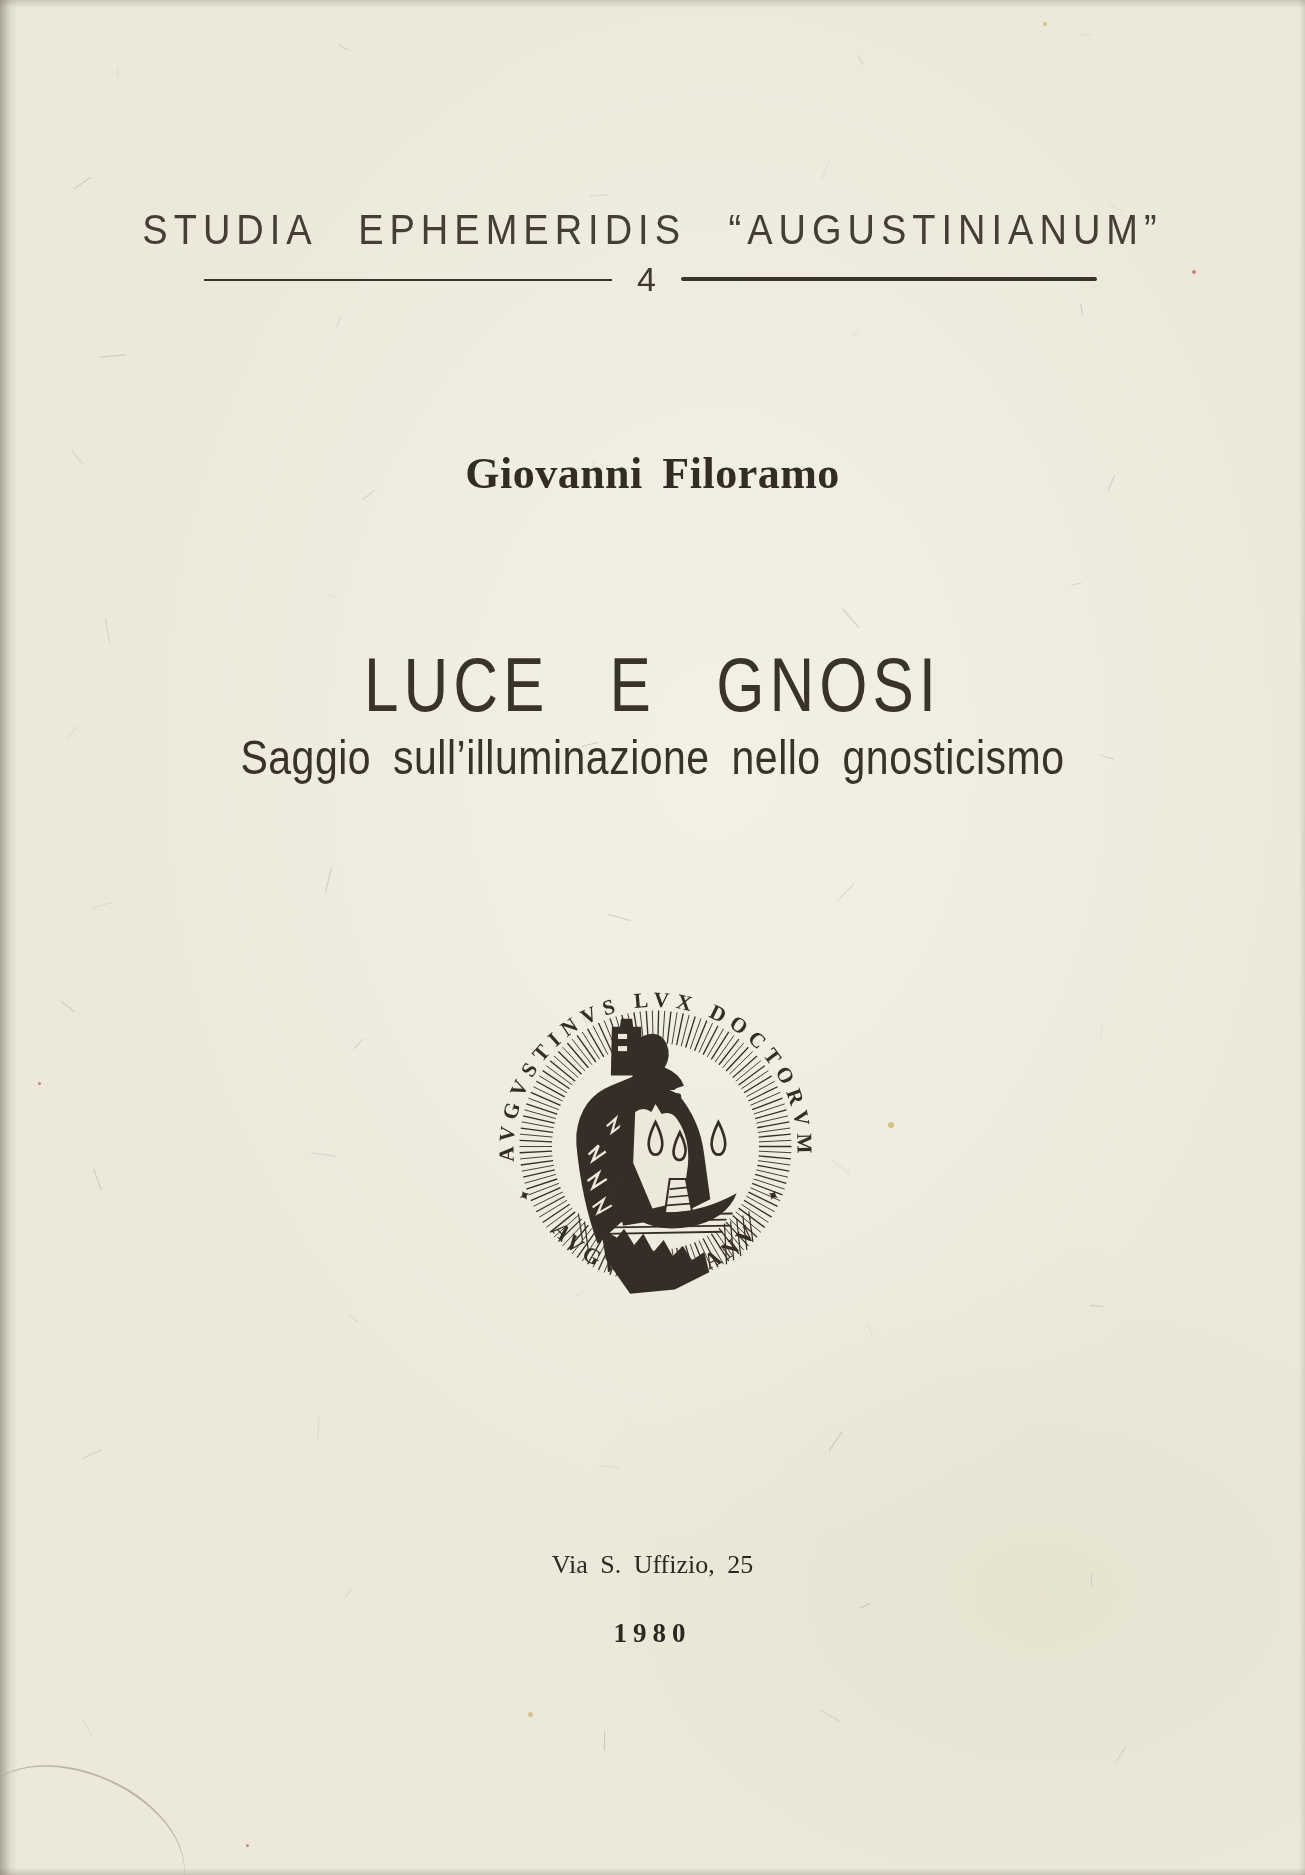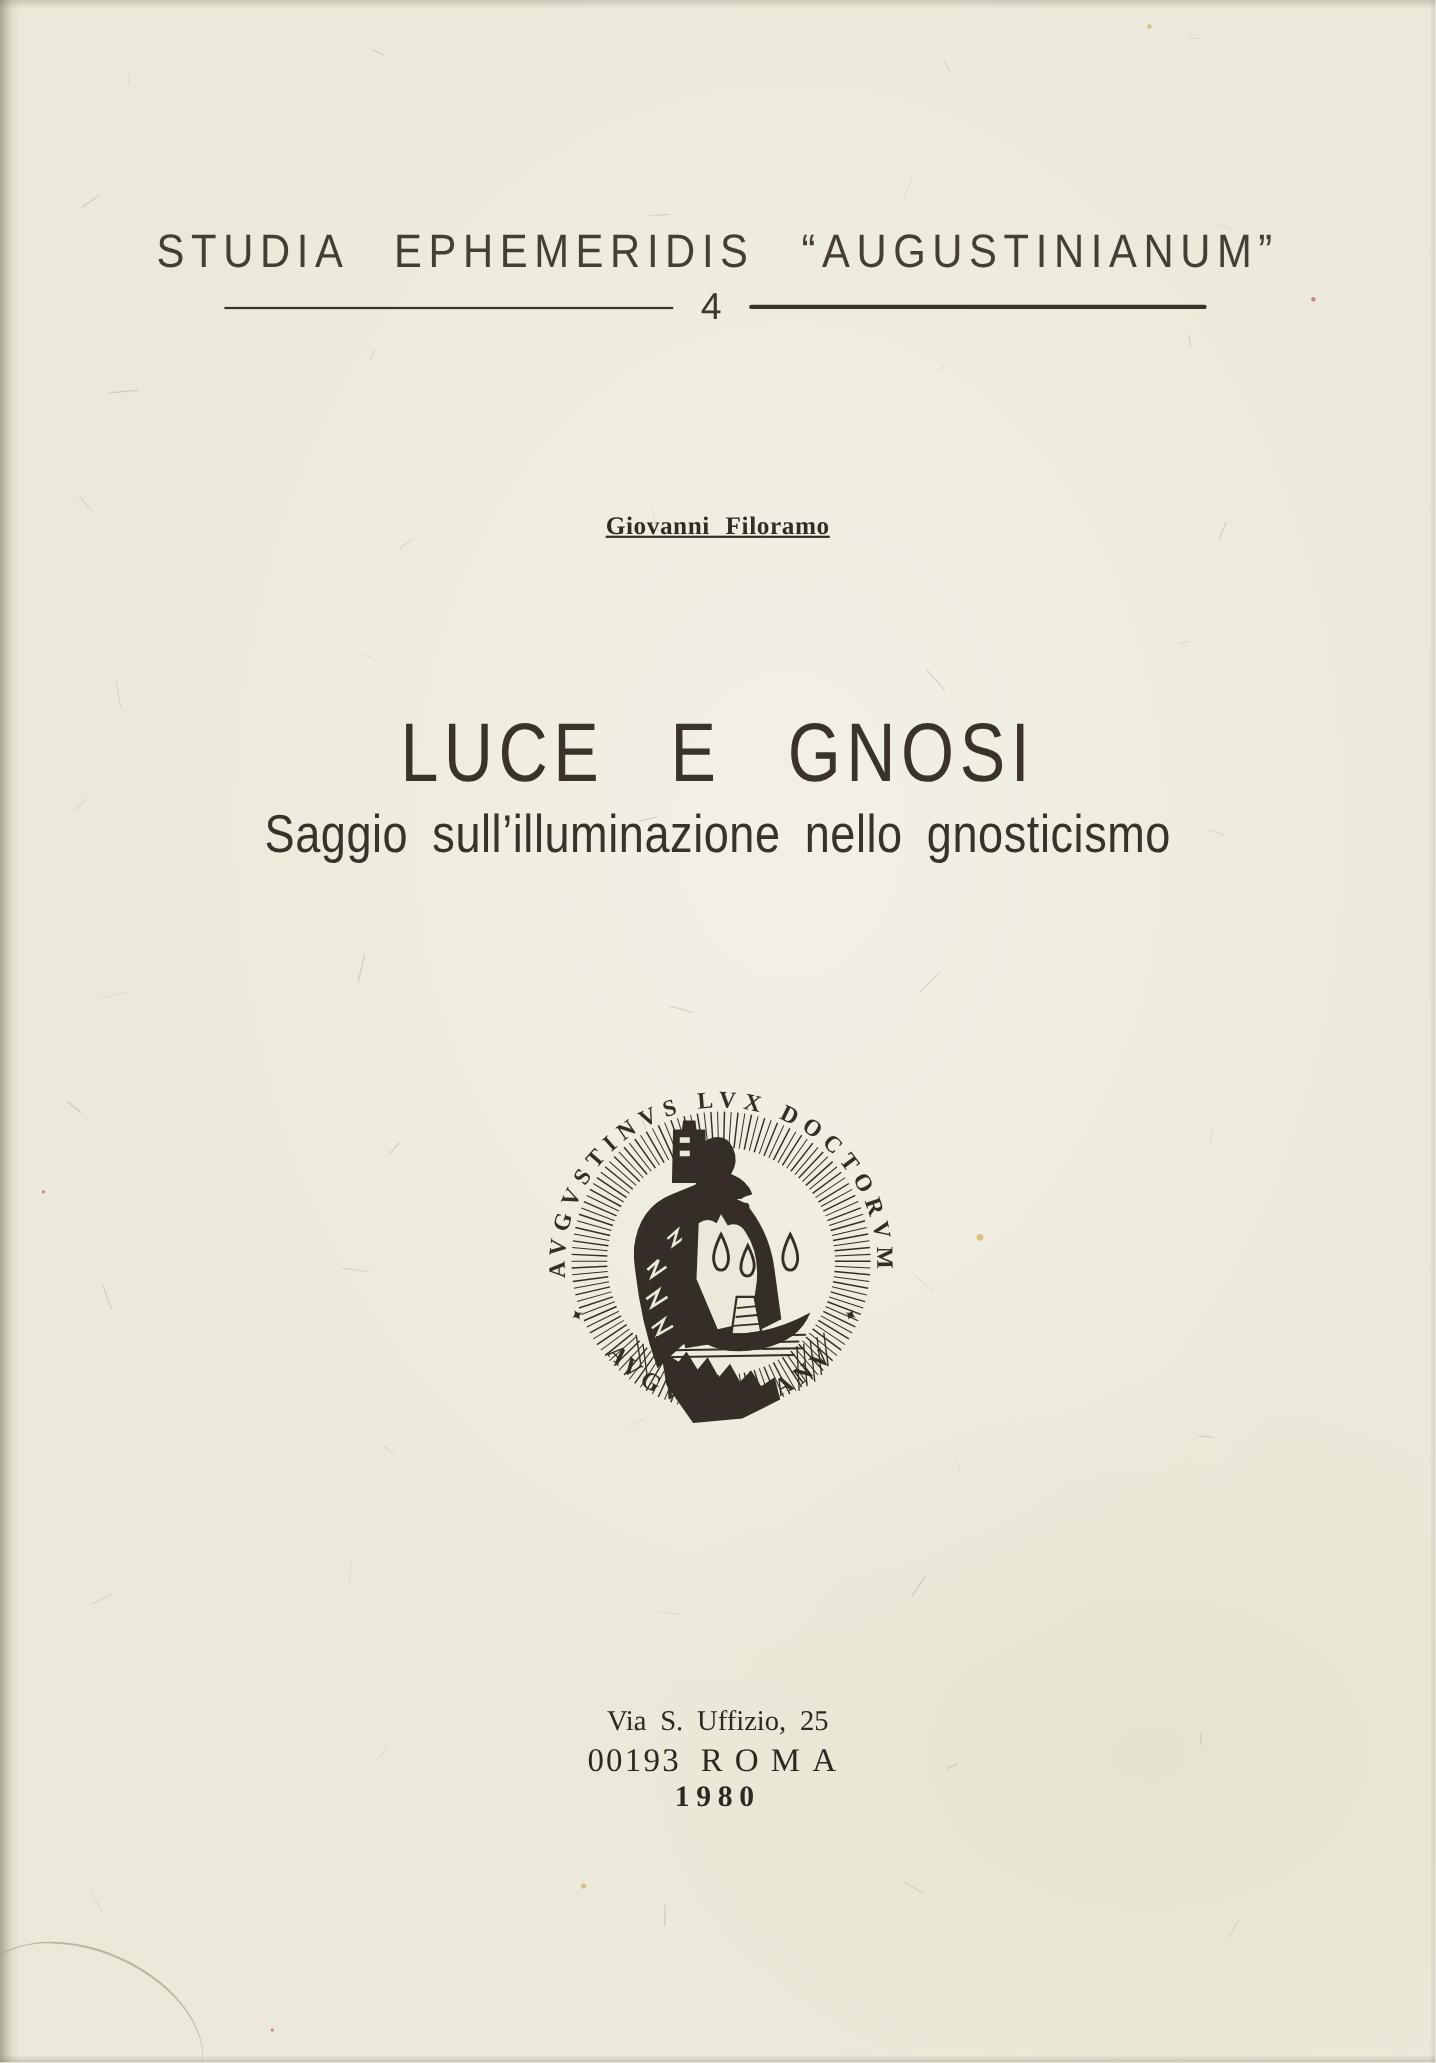--- a/index.html
+++ b/index.html
@@ -25,21 +25,21 @@
         transform:rotate(24deg);}
   .line{position:absolute;left:0;width:1305px;text-align:center;line-height:1;white-space:nowrap;}
   .series-header{top:208px;font-family:"Liberation Sans",sans-serif;font-weight:500;
         font-size:38px;letter-spacing:6px;word-spacing:26px;color:#453e34;
         transform:scale(1,1.12);transform-origin:50% 0;}
   .rule{position:absolute;background:#3b342b;}
   .rule-left{left:204px;top:279px;width:408px;height:2px;}
   .rule-right{left:681px;top:277px;width:416px;height:4px;border-radius:2px;}
   .series-number{position:absolute;left:612px;top:260px;width:69px;text-align:center;
         font-family:"Liberation Sans",sans-serif;font-weight:500;font-size:34px;color:#3e372d;}
-  .author{top:466px;font-size:23px;font-weight:700;color:#332c24;word-spacing:8px;letter-spacing:0.5px;text-decoration:underline;}
+  .author{top:452px;font-size:44px;font-weight:700;color:#332c24;word-spacing:8px;letter-spacing:0.5px;}
   .book-title{top:648px;font-family:"Liberation Sans",sans-serif;font-weight:500;
         font-size:62px;letter-spacing:5px;word-spacing:38px;color:#3a332a;
         transform:scale(1,1.22);transform-origin:50% 0;}
   .book-subtitle{top:734px;font-family:"Liberation Sans",sans-serif;font-weight:500;
         font-size:41px;letter-spacing:0.5px;word-spacing:10px;color:#39322a;
         transform:scale(1,1.18);transform-origin:50% 0;}
   .emblem{position:absolute;left:483px;top:972px;width:345px;height:345px;}
   .imprint-name{top:1518px;font-size:29px;letter-spacing:1px;word-spacing:12px;color:#2e2822;}
   .imprint-address{top:1552px;font-size:26px;word-spacing:6px;color:#2e2822;}
   .imprint-cityline{top:1586px;font-size:30px;color:#2e2822;}
@@ -279,23 +279,20 @@
       <textPath href="#arcTop" startOffset="4">AVGVSTINVS LVX DOCTORVM</textPath>
     </text>
     <text font-family="Liberation Serif, serif" font-size="22" font-weight="700" letter-spacing="5.5" fill="#352e26">
       <textPath href="#arcBottom" startOffset="2">AVGVSTINIANVM</textPath>
     </text>
     <text x="38" y="228" font-size="15" fill="#352e26" transform="rotate(-28 38 228)">✦</text>
     <text x="278" y="222" font-size="15" fill="#352e26" transform="rotate(28 278 222)">✦</text>
   </svg>
 
   <div class="line imprint-address">Via S. Uffizio, 25</div>
-  <div class="line imprint-cityline">
-    <span class="zip">00193</span><span class="city">ROMA</span>
-  </div>
   <div class="line imprint-year">1980</div>
 
   <div id="fibers">
       <i class="fiber" style="left: 117px; top: 68px; height: 9px; transform: rotate(0deg); opacity: 0.22;"></i>
       <i class="fiber" style="left: 368px; top: 487px; height: 16px; transform: rotate(53deg); opacity: 0.36;"></i>
       <i class="fiber" style="left: 619px; top: 906px; height: 23px; transform: rotate(106deg); opacity: 0.5;"></i>
       <i class="fiber" style="left: 870px; top: 1325px; height: 12px; transform: rotate(159deg); opacity: 0.22;"></i>
       <i class="fiber" style="left: 1121px; top: 1744px; height: 19px; transform: rotate(32deg); opacity: 0.36;"></i>
       <i class="fiber" style="left: 112px; top: 343px; height: 26px; transform: rotate(85deg); opacity: 0.5;"></i>
       <i class="fiber" style="left: 363px; top: 762px; height: 15px; transform: rotate(138deg); opacity: 0.22;"></i>

